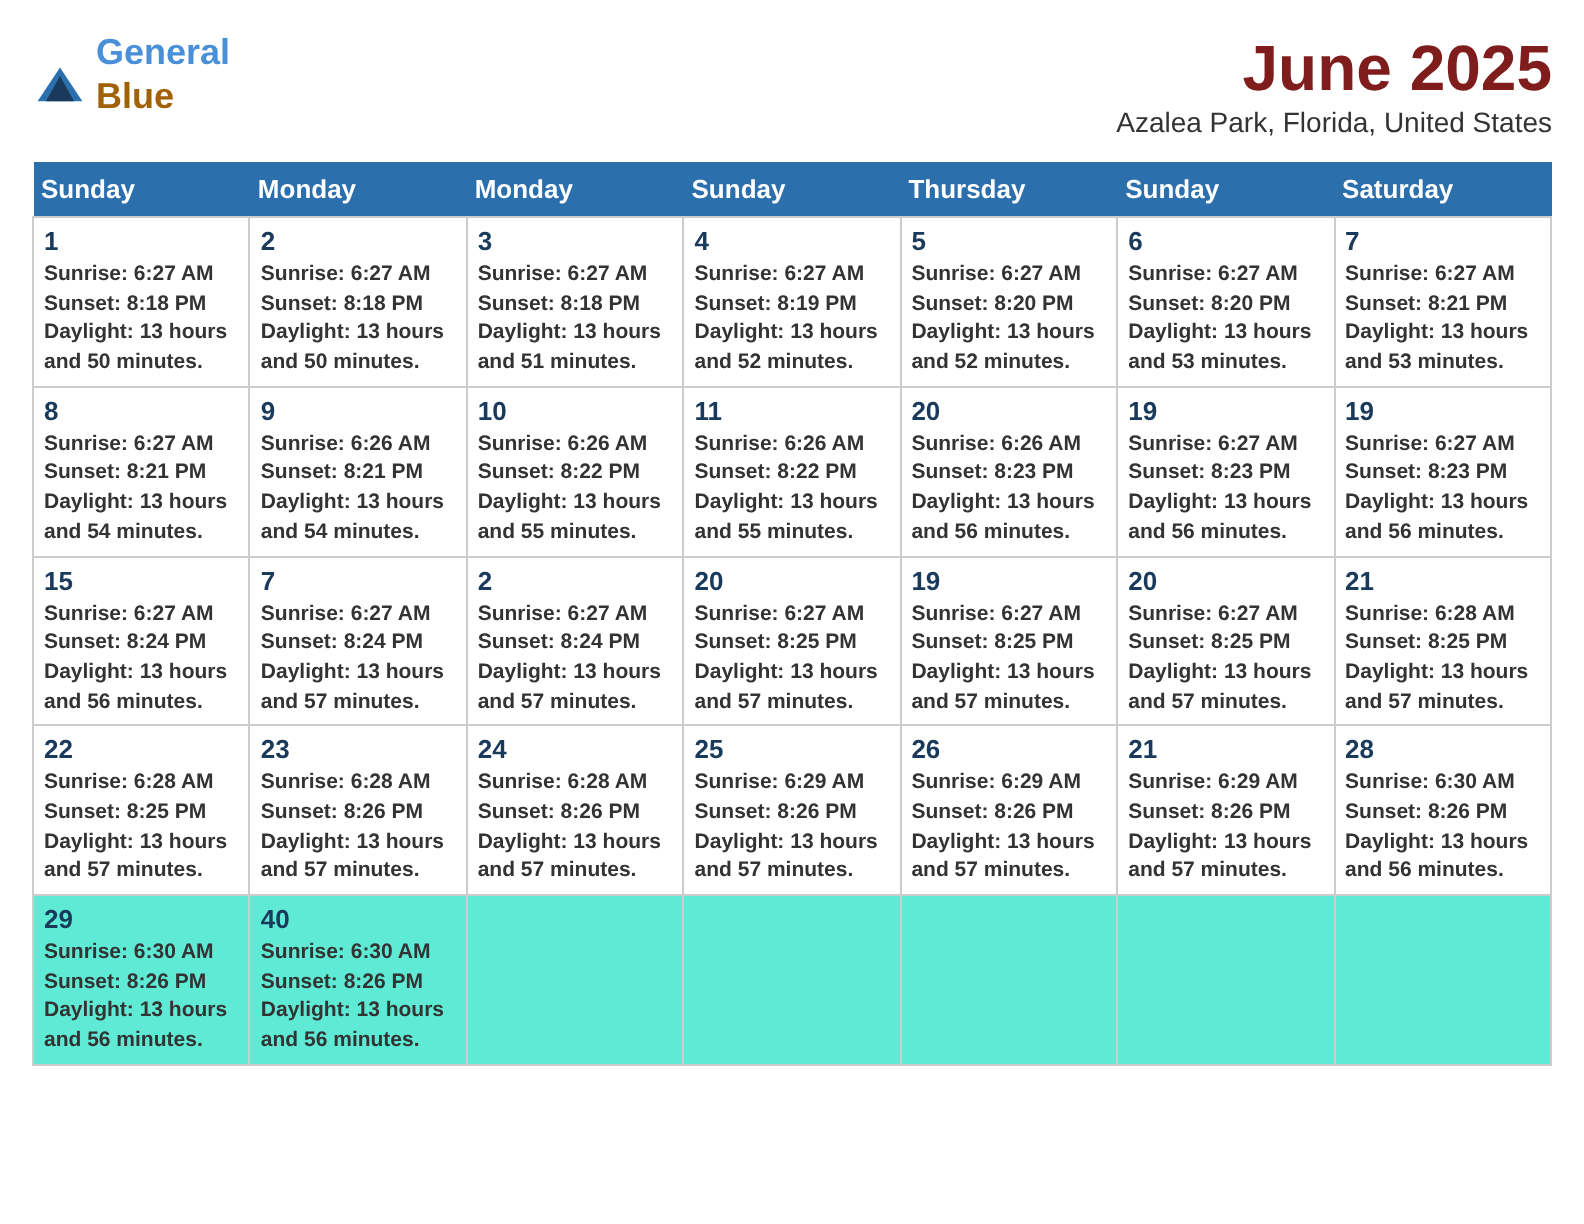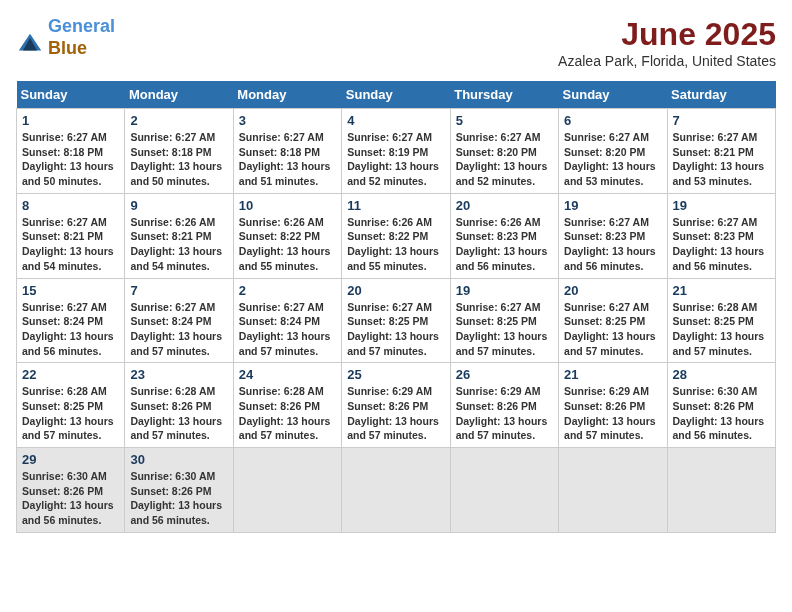--- a/index.html
+++ b/index.html
@@ -61,21 +61,21 @@
     }
     td {
       border: 1px solid #ccc;
       vertical-align: top;
       padding: 4px 5px;
       width: 108px;
       min-height: 80px;
       background: #fff;
     }
     tr:last-child td {
-      background: #e5e5e5;
+      background: #5eead4;
     }
     .day-num {
       font-size: 13px;
       font-weight: bold;
       color: #1a3a5c;
       display: block;
       margin-bottom: 2px;
     }
     .day-detail {
       color: #333;
@@ -180,21 +180,21 @@
         <td><span class="day-num">26</span>
 <span class="day-detail">Sunrise: 6:29 AM<br>Sunset: 8:26 PM<br>Daylight: 13 hours and 57 minutes.</span></td>
         <td><span class="day-num">21</span>
 <span class="day-detail">Sunrise: 6:29 AM<br>Sunset: 8:26 PM<br>Daylight: 13 hours and 57 minutes.</span></td>
         <td><span class="day-num">28</span>
 <span class="day-detail">Sunrise: 6:30 AM<br>Sunset: 8:26 PM<br>Daylight: 13 hours and 56 minutes.</span></td>
       </tr>
       <tr>
         <td><span class="day-num">29</span>
 <span class="day-detail">Sunrise: 6:30 AM<br>Sunset: 8:26 PM<br>Daylight: 13 hours and 56 minutes.</span></td>
-        <td><span class="day-num">30</span>
+        <td><span class="day-num">40</span>
 <span class="day-detail">Sunrise: 6:30 AM<br>Sunset: 8:26 PM<br>Daylight: 13 hours and 56 minutes.</span></td>
         <td class="empty"></td>
         <td class="empty"></td>
         <td class="empty"></td>
         <td class="empty"></td>
         <td class="empty"></td>
       </tr>
     </tbody>
 </table>
 

